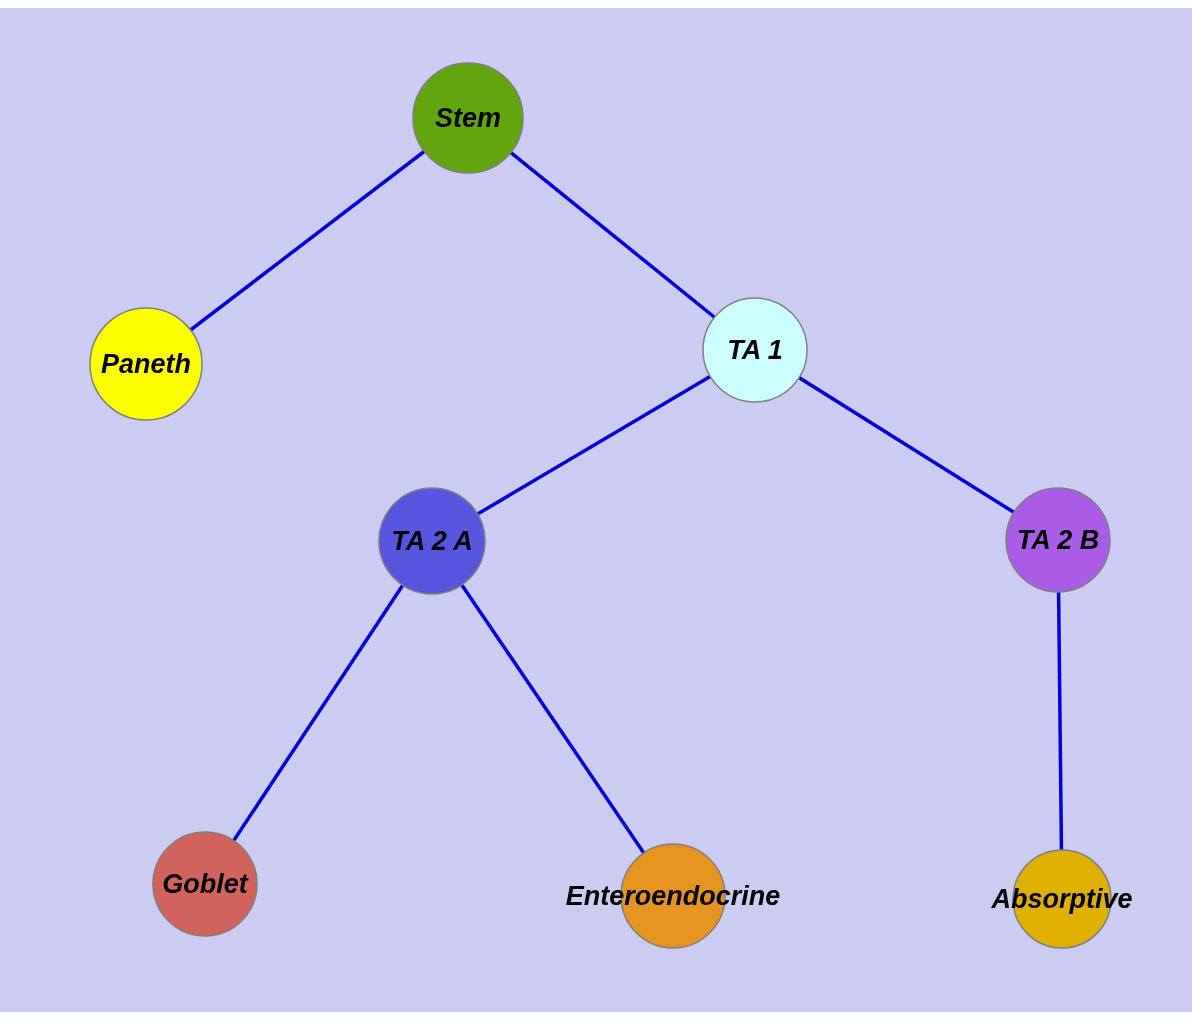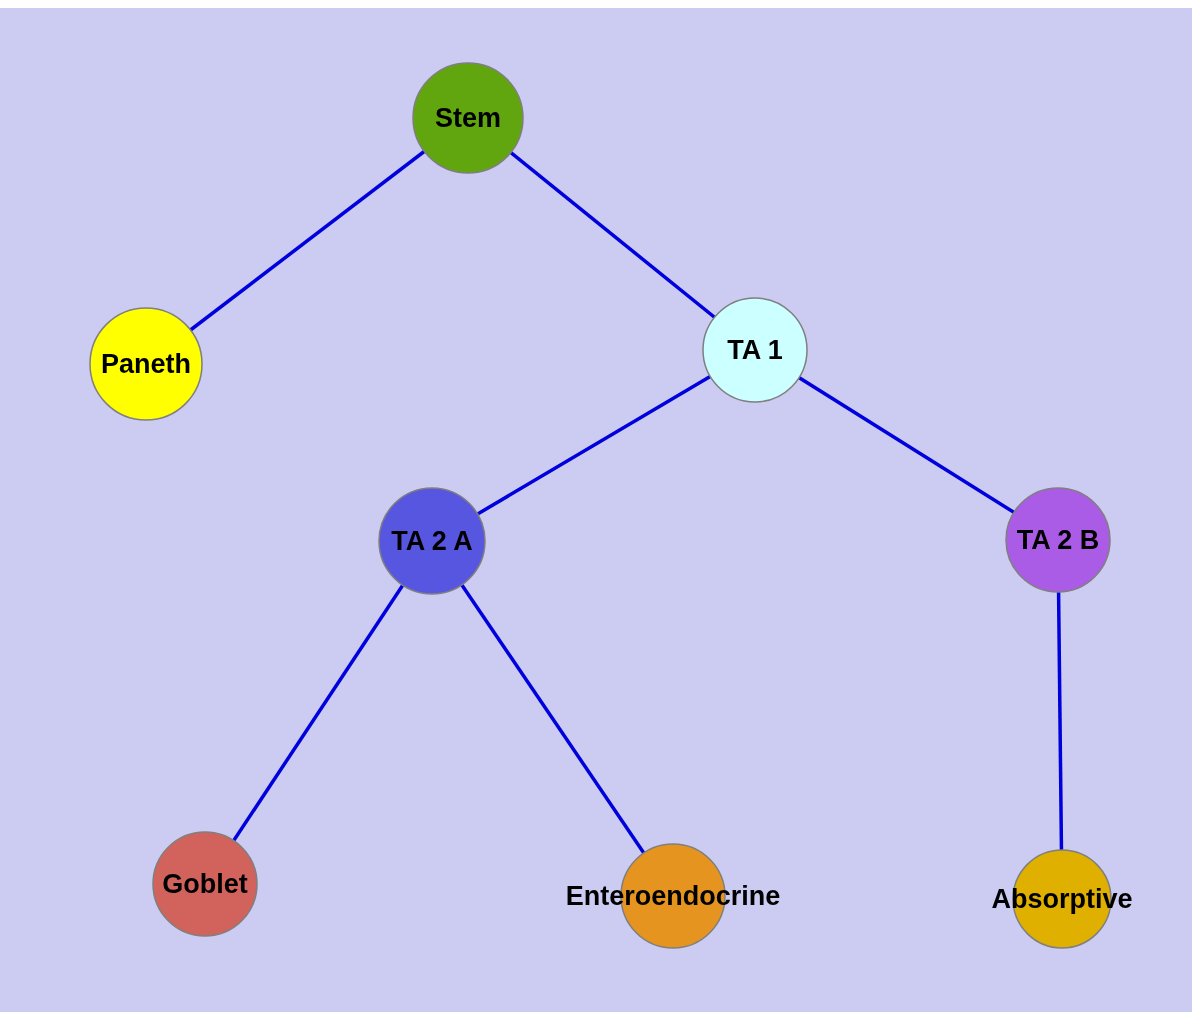--- a/index.html
+++ b/index.html
@@ -8,20 +8,21 @@
     background: #ffffff;
     width: 1192px;
     height: 1023px;
     overflow: hidden;
     font-family: "Liberation Sans", sans-serif;
   }
   .stage {
     position: relative;
     width: 1192px;
     height: 858px;
+    font-style: italic;
   }
   svg {
     display: block;
   }
   .node-label {
     font-family: "Liberation Sans", "DejaVu Sans", sans-serif;
     font-weight: bold;
     font-size: 27px;
     fill: #000000;
     pointer-events: none;

